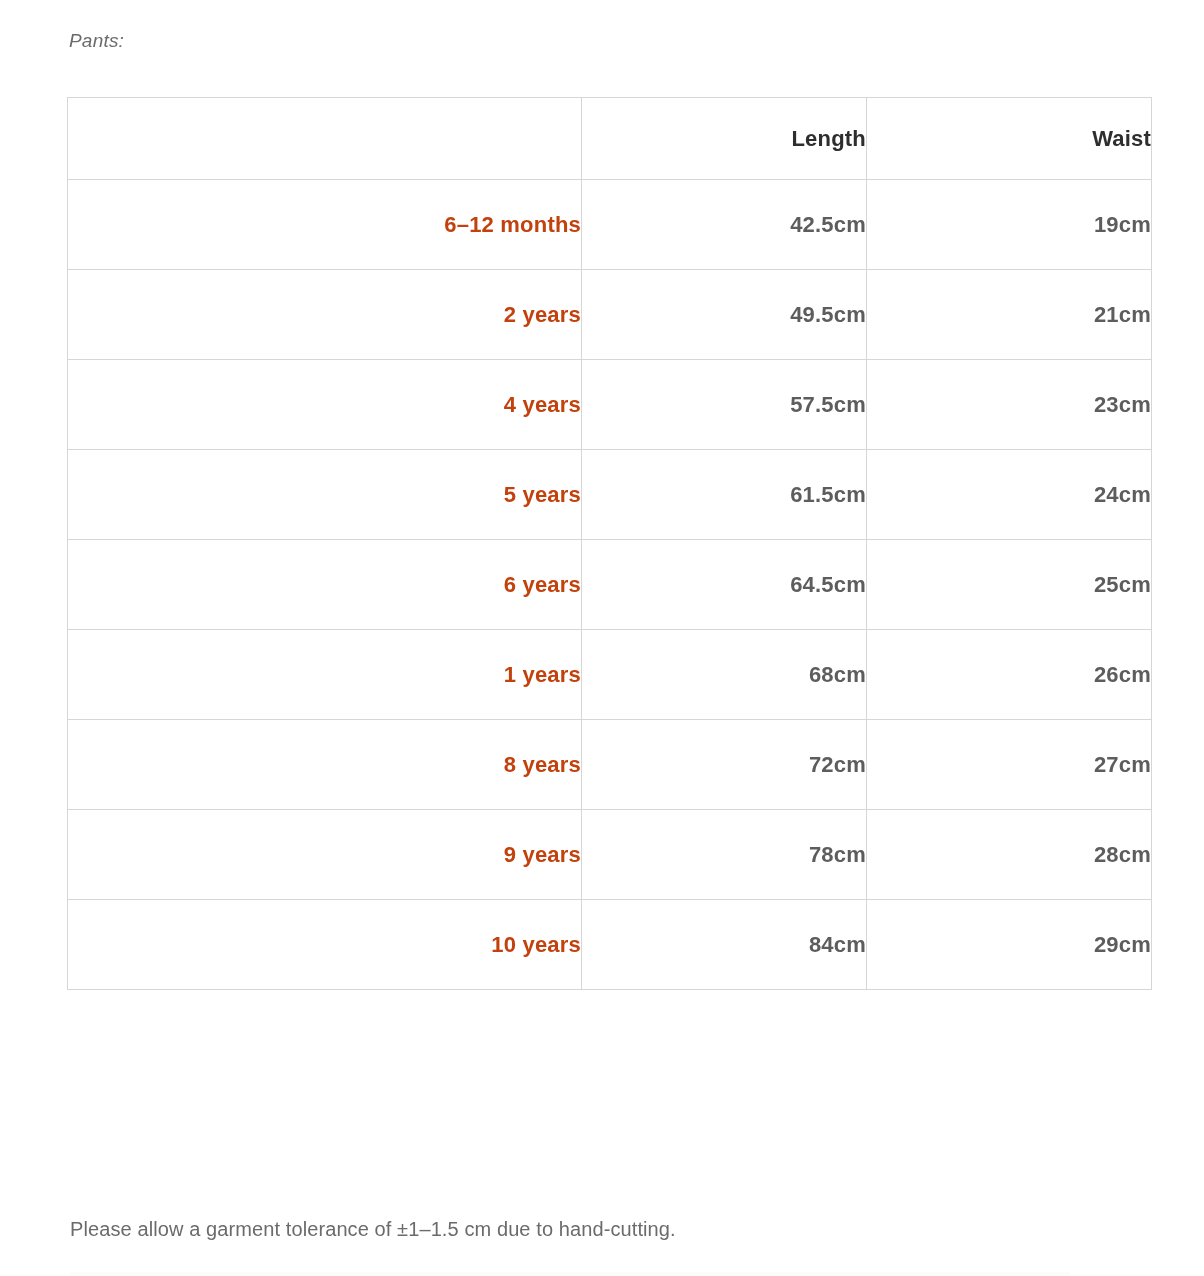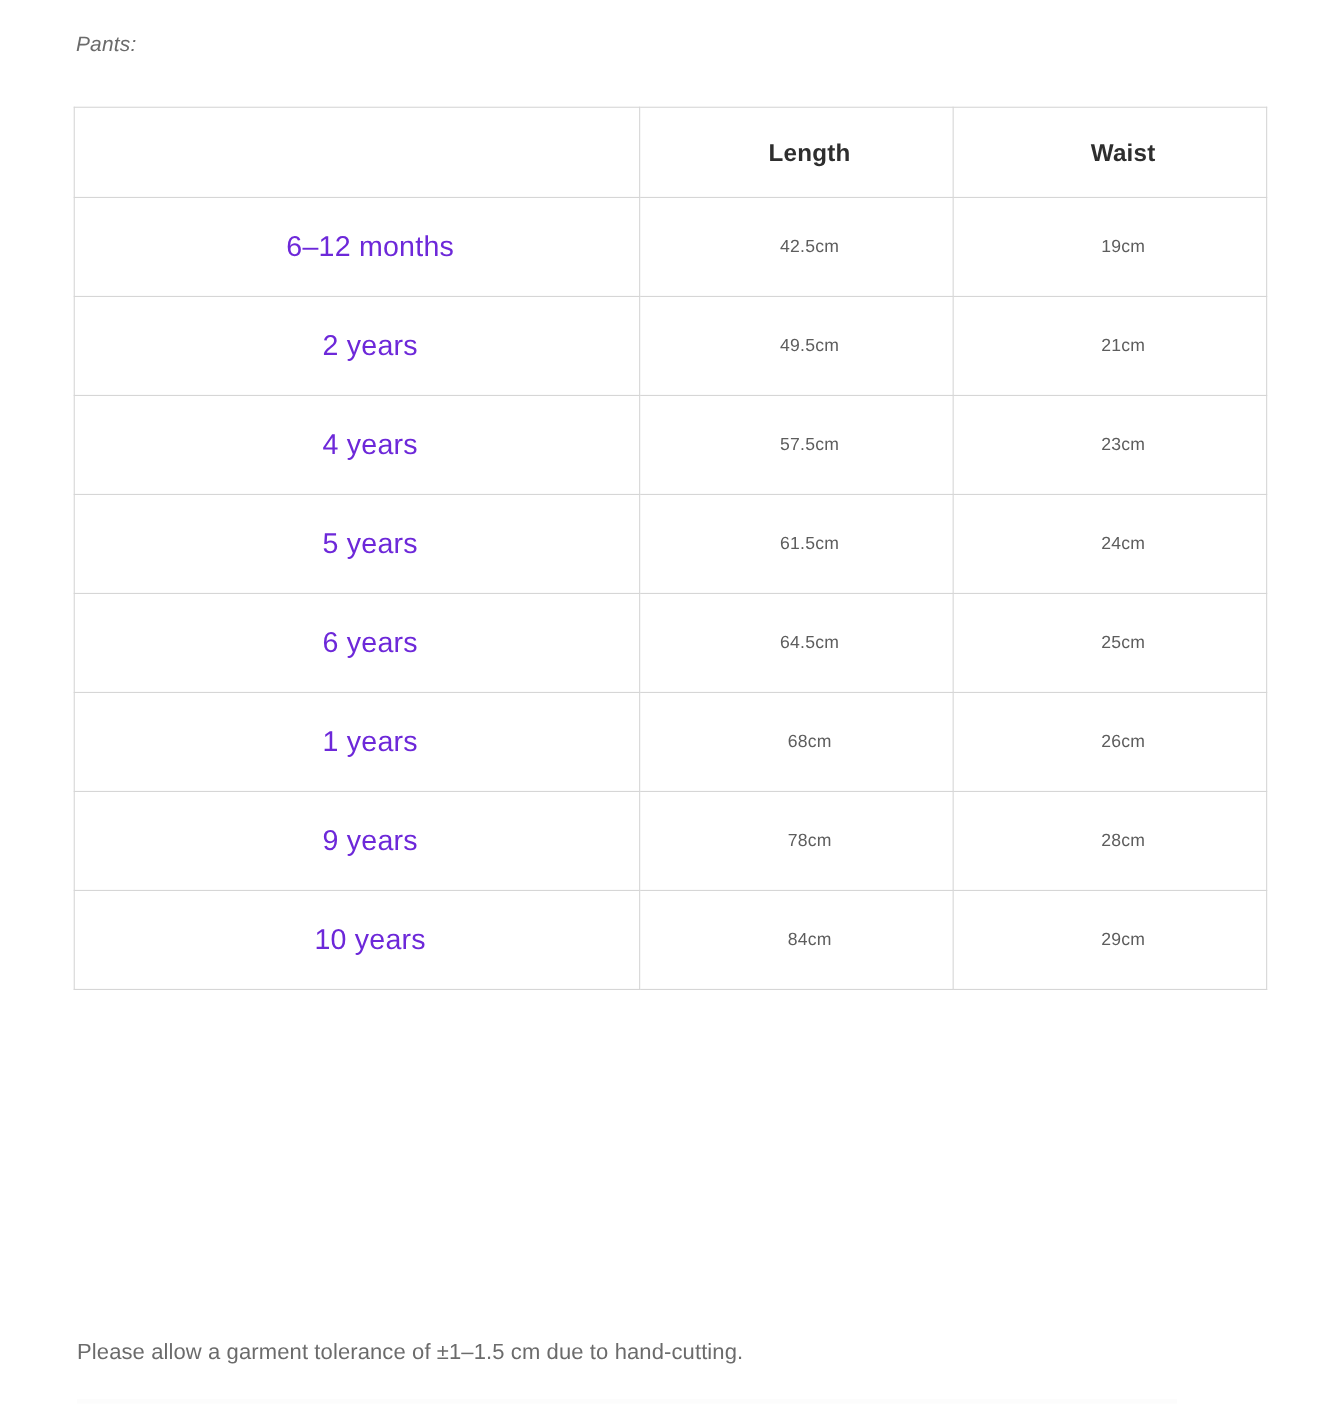--- a/index.html
+++ b/index.html
@@ -41,42 +41,42 @@
   .size-table col.c-label { width: 514px; }
   .size-table col.c-len   { width: 285px; }
   .size-table col.c-waist { width: 285px; }
 
   .size-table th,
   .size-table td {
     border: 1px solid #d6d6d6;
     padding: 0 0 0 24px;
     height: 90px;
     vertical-align: middle;
-    text-align: center;
+    text-align: right;
     box-sizing: border-box;
   }
   .size-table thead th {
     height: 82px;
     font-size: 22px;
     font-weight: bold;
     color: #2e2e2e;
     letter-spacing: 0.2px;
   }
   .size-table thead th.blank-head {
     font-weight: normal;
   }
   td.row-label {
-    font-size: 26px;
-    font-weight: normal;
-    color: #6d28d9;
+    font-size: 22px;
+    font-weight: bold;
+    color: #c2410c;
     letter-spacing: 0.2px;
   }
   td.cell-value {
-    font-size: 16px;
-    font-weight: normal;
+    font-size: 22px;
+    font-weight: bold;
     color: #5d5d5d;
     letter-spacing: 0.2px;
   }
   .footnote {
     position: absolute;
     left: 70px;
     top: 1212px;
     font-size: 20px;
     color: #6b6b6b;
     letter-spacing: 0.1px;
@@ -137,20 +137,25 @@
         <td class="row-label">6 years</td>
         <td class="cell-value">64.5cm</td>
         <td class="cell-value">25cm</td>
       </tr>
       <tr>
         <td class="row-label">1 years</td>
         <td class="cell-value">68cm</td>
         <td class="cell-value">26cm</td>
       </tr>
       <tr>
+        <td class="row-label">8 years</td>
+        <td class="cell-value">72cm</td>
+        <td class="cell-value">27cm</td>
+      </tr>
+      <tr>
         <td class="row-label">9 years</td>
         <td class="cell-value">78cm</td>
         <td class="cell-value">28cm</td>
       </tr>
       <tr>
         <td class="row-label">10 years</td>
         <td class="cell-value">84cm</td>
         <td class="cell-value">29cm</td>
       </tr>
     </tbody>

